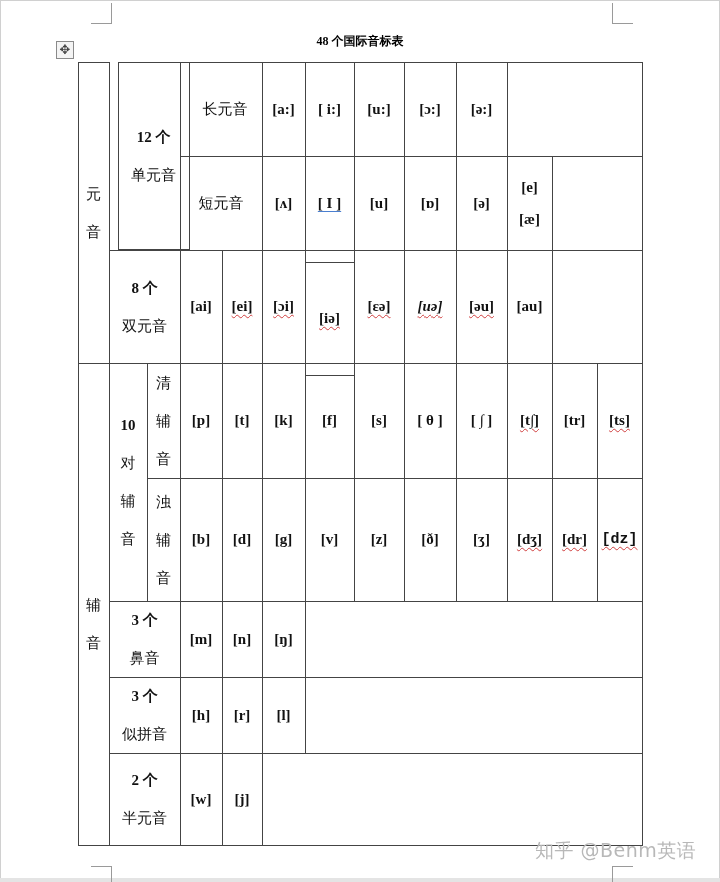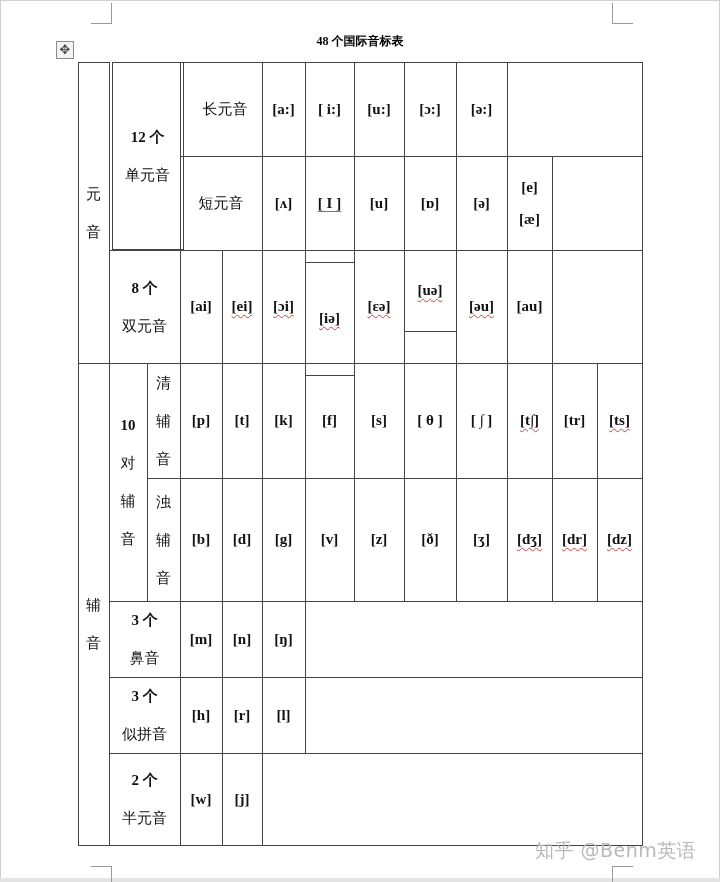--- a/index.html
+++ b/index.html
@@ -60,21 +60,21 @@
 
 <div>
 
   <div class="cell" style="left:78px;top:62px;width:32px;height:302px;">
     <div class="vtxt">
       <span>元</span>
       <span>音</span>
     </div>
   </div>
 
-  <div class="cell" style="left:112px;top:62px;width:72px;height:188px;">
+  <div class="cell" style="left:118px;top:62px;width:72px;height:188px;">
     <div class="lbl">
       <span class="num">12 个</span>
       <span class="nm">单元音</span>
     </div>
   </div>
 
   <div class="cell cn" style="left:180px;top:62px;width:83px;height:95px;padding-left:8px;">长元音</div>
   <div class="cell" style="left:262px;top:62px;width:44px;height:95px;">[a:]</div>
   <div class="cell" style="left:305px;top:62px;width:50px;height:95px;">[ i:]</div>
   <div class="cell" style="left:354px;top:62px;width:51px;height:95px;">[u:]</div>
@@ -110,21 +110,21 @@
     </div>
   <div class="cell" style="left:262px;top:250px;width:44px;height:114px;text-align:center;">
       <span class="squig">[ɔi]</span>
     </div>
   <div class="cell" style="left:305px;top:262px;width:50px;height:114px;">
       <span class="squig">[iə]</span>
     </div>
   <div class="cell" style="left:354px;top:250px;width:51px;height:114px;">
       <span class="squig">[εə]</span>
     </div>
-  <div class="cell" style="left:404px;top:250px;width:53px;height:82px;">
+  <div class="cell" style="left:404px;top:250px;width:53px;height:114px;font-style:italic;">
       <span class="squig">[uə]</span>
     </div>
   <div class="cell" style="left:456px;top:250px;width:52px;height:114px;">
       <span class="squig">[əu]</span>
     </div>
   <div class="cell" style="left:507px;top:250px;width:46px;height:114px;">[au]</div>
   <div class="cell" style="left:552px;top:250px;width:91px;height:114px;"></div>
 
   <div class="cell" style="left:78px;top:363px;width:32px;height:483px;">
     <div class="vtxt" style="margin-top:40px;">
@@ -177,21 +177,21 @@
   <div class="cell" style="left:305px;top:478px;width:50px;height:124px;">[v]</div>
   <div class="cell" style="left:354px;top:478px;width:51px;height:124px;">[z]</div>
   <div class="cell" style="left:404px;top:478px;width:53px;height:124px;">[ð]</div>
   <div class="cell" style="left:456px;top:478px;width:52px;height:124px;">[ʒ]</div>
   <div class="cell" style="left:507px;top:478px;width:46px;height:124px;">
       <span class="squig">[dʒ]</span>
     </div>
   <div class="cell" style="left:552px;top:478px;width:46px;height:124px;">
       <span class="squig">[dr]</span>
     </div>
-  <div class="cell" style="left:597px;top:478px;width:46px;height:124px;">
+  <div class="cell" style="left:597px;top:478px;width:46px;height:124px;font-family:Liberation Mono, monospace;">
       <span class="squig">[dz]</span>
     </div>
 
   <div class="cell" style="left:109px;top:601px;width:72px;height:77px;">
     <div class="lbl">
       <span class="num">3 个</span>
       <span class="nm">鼻音</span>
     </div>
   </div>
   <div class="cell" style="left:180px;top:601px;width:43px;height:77px;">[m]</div>

